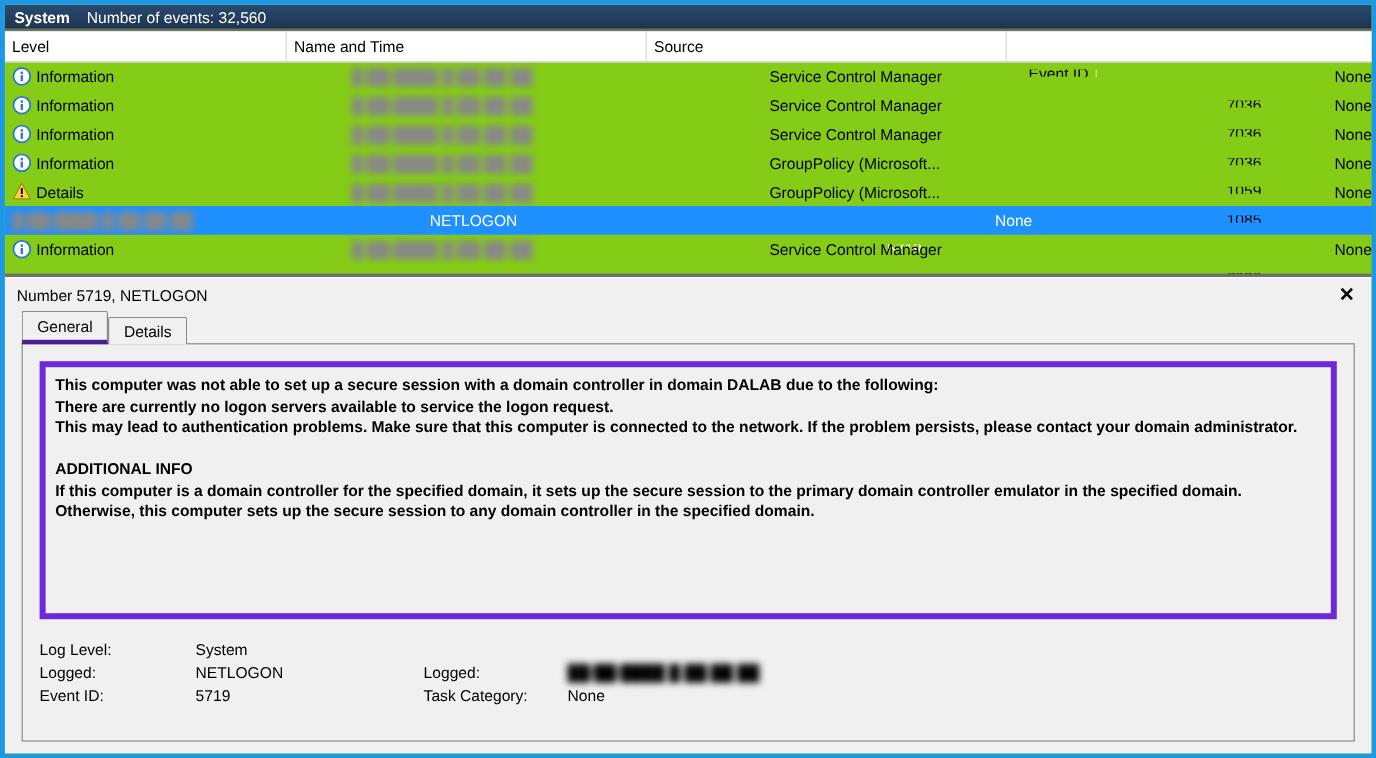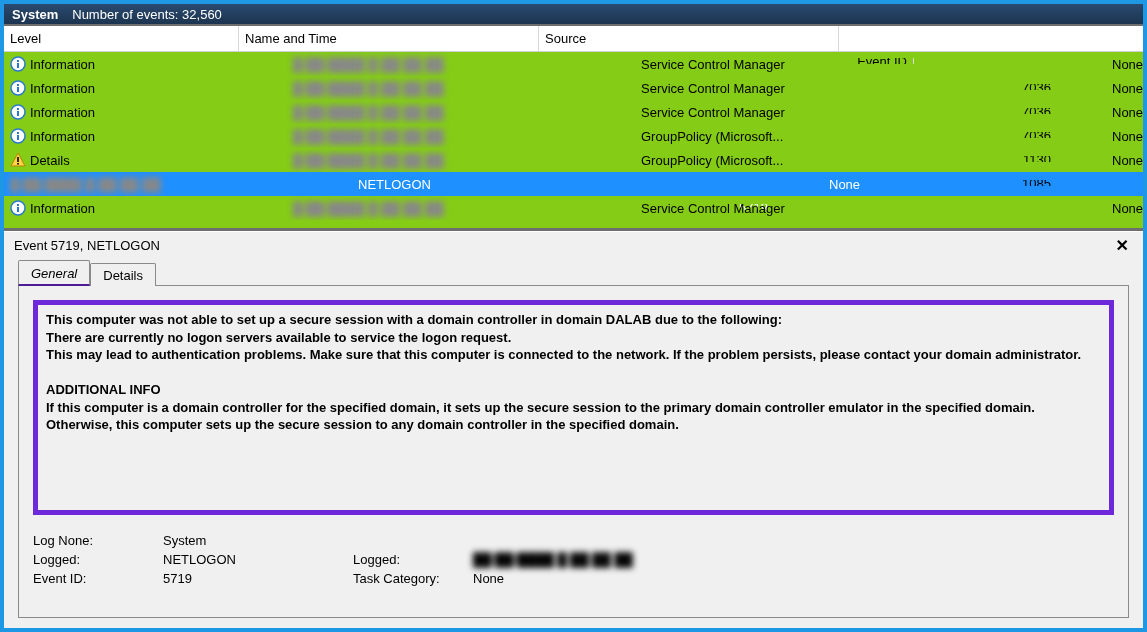--- a/index.html
+++ b/index.html
@@ -122,24 +122,23 @@
     padding: 4px 12px 3px 12px;
     margin-right: 0px;
     font-size:13px;
     cursor:pointer;
     position:relative;
     top:1px;
     border-radius: 2px 2px 0 0;
   }
   .tab.active {
     background:#f0f0f0;
-    border-bottom:2px solid #4c1d95;
+    border-bottom:4px solid #4c1d95;
     z-index:2;
     padding-top:5px;
-    font-style:italic;
   }
   .tab-panel-outer {
     margin: 0 14px 10px 14px;
     border:1px solid #8a8a8a;
     flex:1;
     background:#f0f0f0;
     padding: 14px;
     display:flex; flex-direction:column;
     overflow:hidden;
   }
@@ -246,21 +245,21 @@
                     <rect x="7" y="7" width="2" height="5" fill="#2a7ad0"></rect>
                     <rect x="7" y="4" width="2" height="2" fill="#2a7ad0"></rect>
                   </svg>
                 </span>
                 <span>Information</span>
               </div>
               <div class="col col-date">
                 <span class="blur">█/██/████ █:██:██ ██</span>
               </div>
               <div class="col col-source">GroupPolicy (Microsoft...</div>
-              <div class="col col-id">1130</div>
+              <div class="col col-id">1059</div>
               <div class="col col-task">None</div>
             </div>
             <div class="row">
               <div class="col col-level">
                 <span class="icon">
                   <svg width="16" height="16" viewBox="0 0 16 16">
                     <polygon points="8,1 15,14 1,14" fill="#ffd24a" stroke="#b38600" stroke-width="1"></polygon>
                     <rect x="7.2" y="5" width="1.6" height="5" fill="#000"></rect>
                     <rect x="7.2" y="11" width="1.6" height="1.6" fill="#000"></rect>
                   </svg>
@@ -304,36 +303,36 @@
       </div>
       <div class="scroll-stub">
         <span class="arrow">˄</span>
         <span class="arrow">˅</span>
       </div>
     </div>
   </div>
 
   <div class="detail-pane">
     <div class="detail-header">
-      <span>Event 5719, NETLOGON</span>
+      <span>Number 5719, NETLOGON</span>
       <span class="close-x">✕</span>
     </div>
     <div class="tab-strip">
       <div class="tab active">General</div>
       <div class="tab">Details</div>
     </div>
     <div class="tab-panel-outer">
       <div class="desc-box">This computer was not able to set up a secure session with a domain controller in domain DALAB due to the following:
 There are currently no logon servers available to service the logon request.
 This may lead to authentication problems. Make sure that this computer is connected to the network. If the problem persists, please contact your domain administrator.
 
 ADDITIONAL INFO
 If this computer is a domain controller for the specified domain, it sets up the secure session to the primary domain controller emulator in the specified domain. Otherwise, this computer sets up the secure session to any domain controller in the specified domain.</div>
       <div class="props">
-        <div class="k">Log None:</div>
+        <div class="k">Log Level:</div>
         <div class="v">System</div>
         <div></div>
           <div></div>
         <div class="k">Logged:</div>
         <div class="v">NETLOGON</div>
         <div class="k">Logged:</div>
         <div class="v blur">██/██/████ █:██:██ ██</div>
         <div class="k">Event ID:</div>
         <div class="v">5719</div>
         <div class="k">Task Category:</div>

